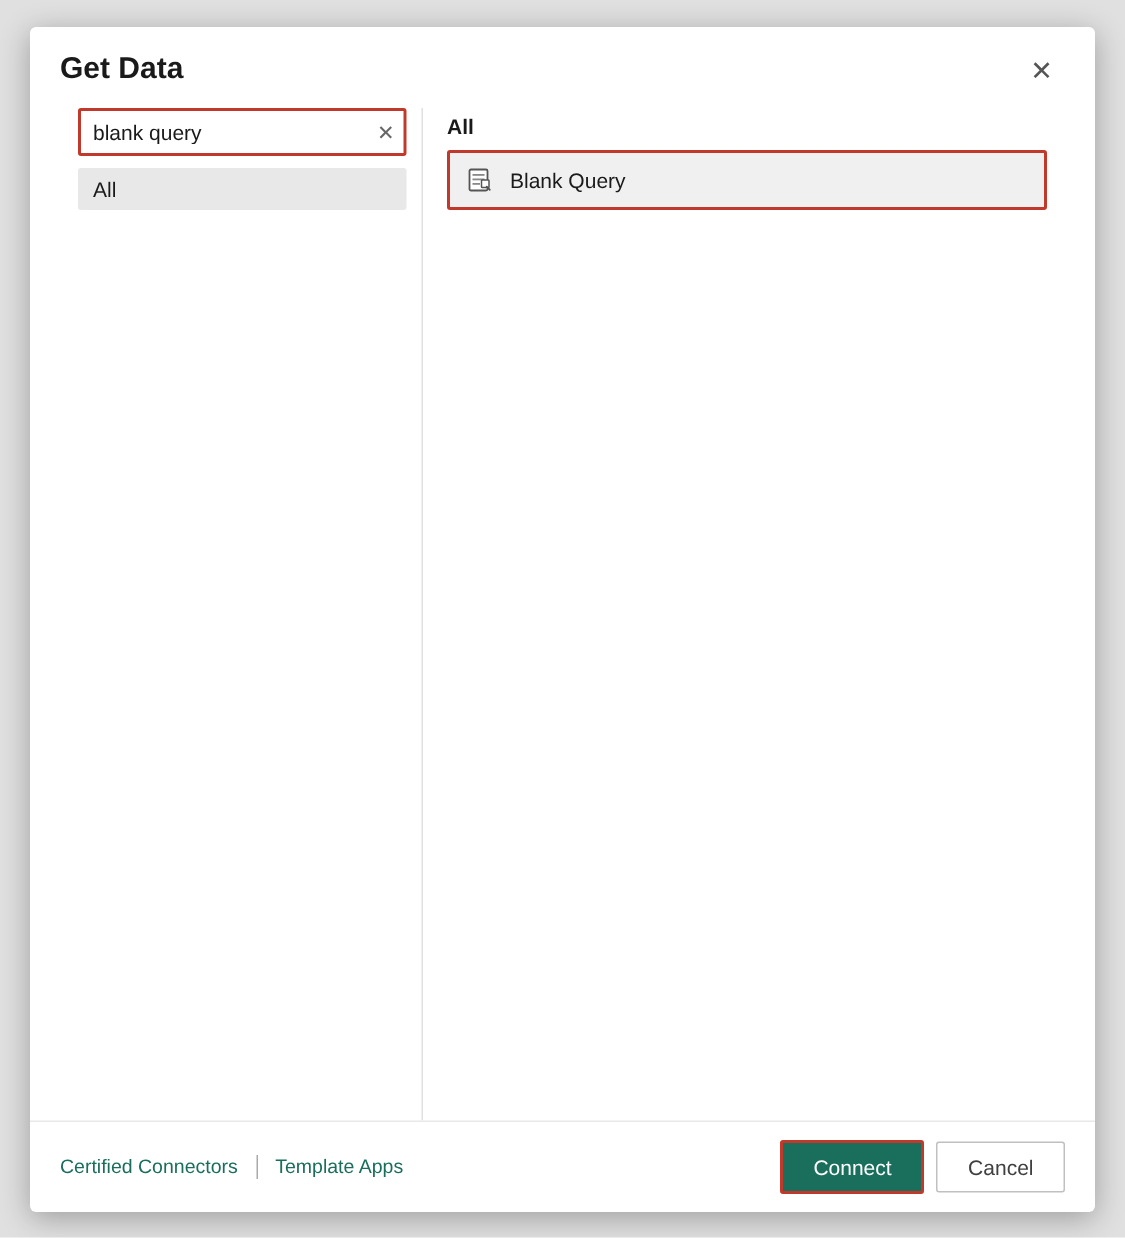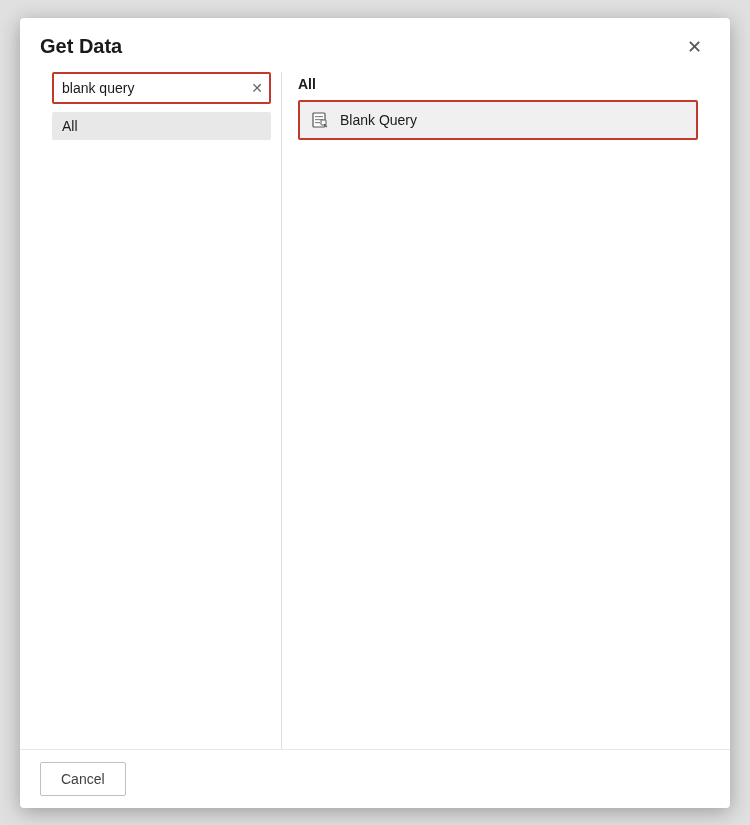--- a/index.html
+++ b/index.html
@@ -259,17 +259,23 @@
               <line x1="13.5" y1="13.5" x2="15.5" y2="15.5" stroke="#555" stroke-width="1.2" stroke-linecap="round"></line>
             </svg>
           </span>
           <span class="result-label">Blank Query</span>
         </li>
       </ul>
     </div>
   </div>
 
   <div class="dialog-footer">
+    <div class="footer-links">
+      <button class="footer-link">Certified Connectors</button>
+      <div class="footer-divider"></div>
+      <button class="footer-link">Template Apps</button>
+    </div>
     <div class="footer-buttons">
+      <button class="btn-connect">Connect</button>
       <button class="btn-cancel">Cancel</button>
     </div>
   </div>
 </div>
 
 </body></html>

